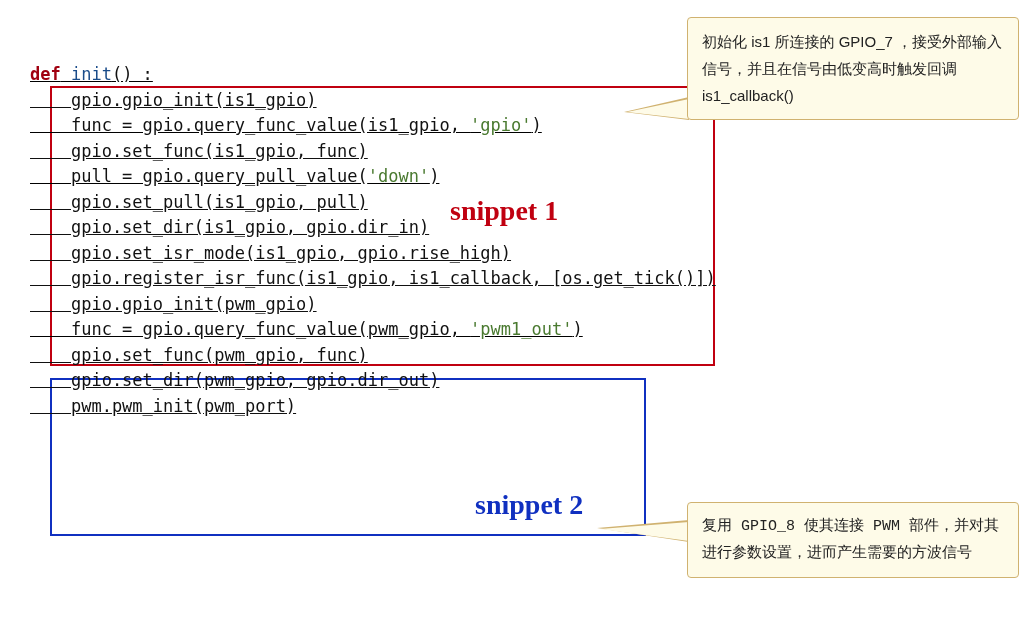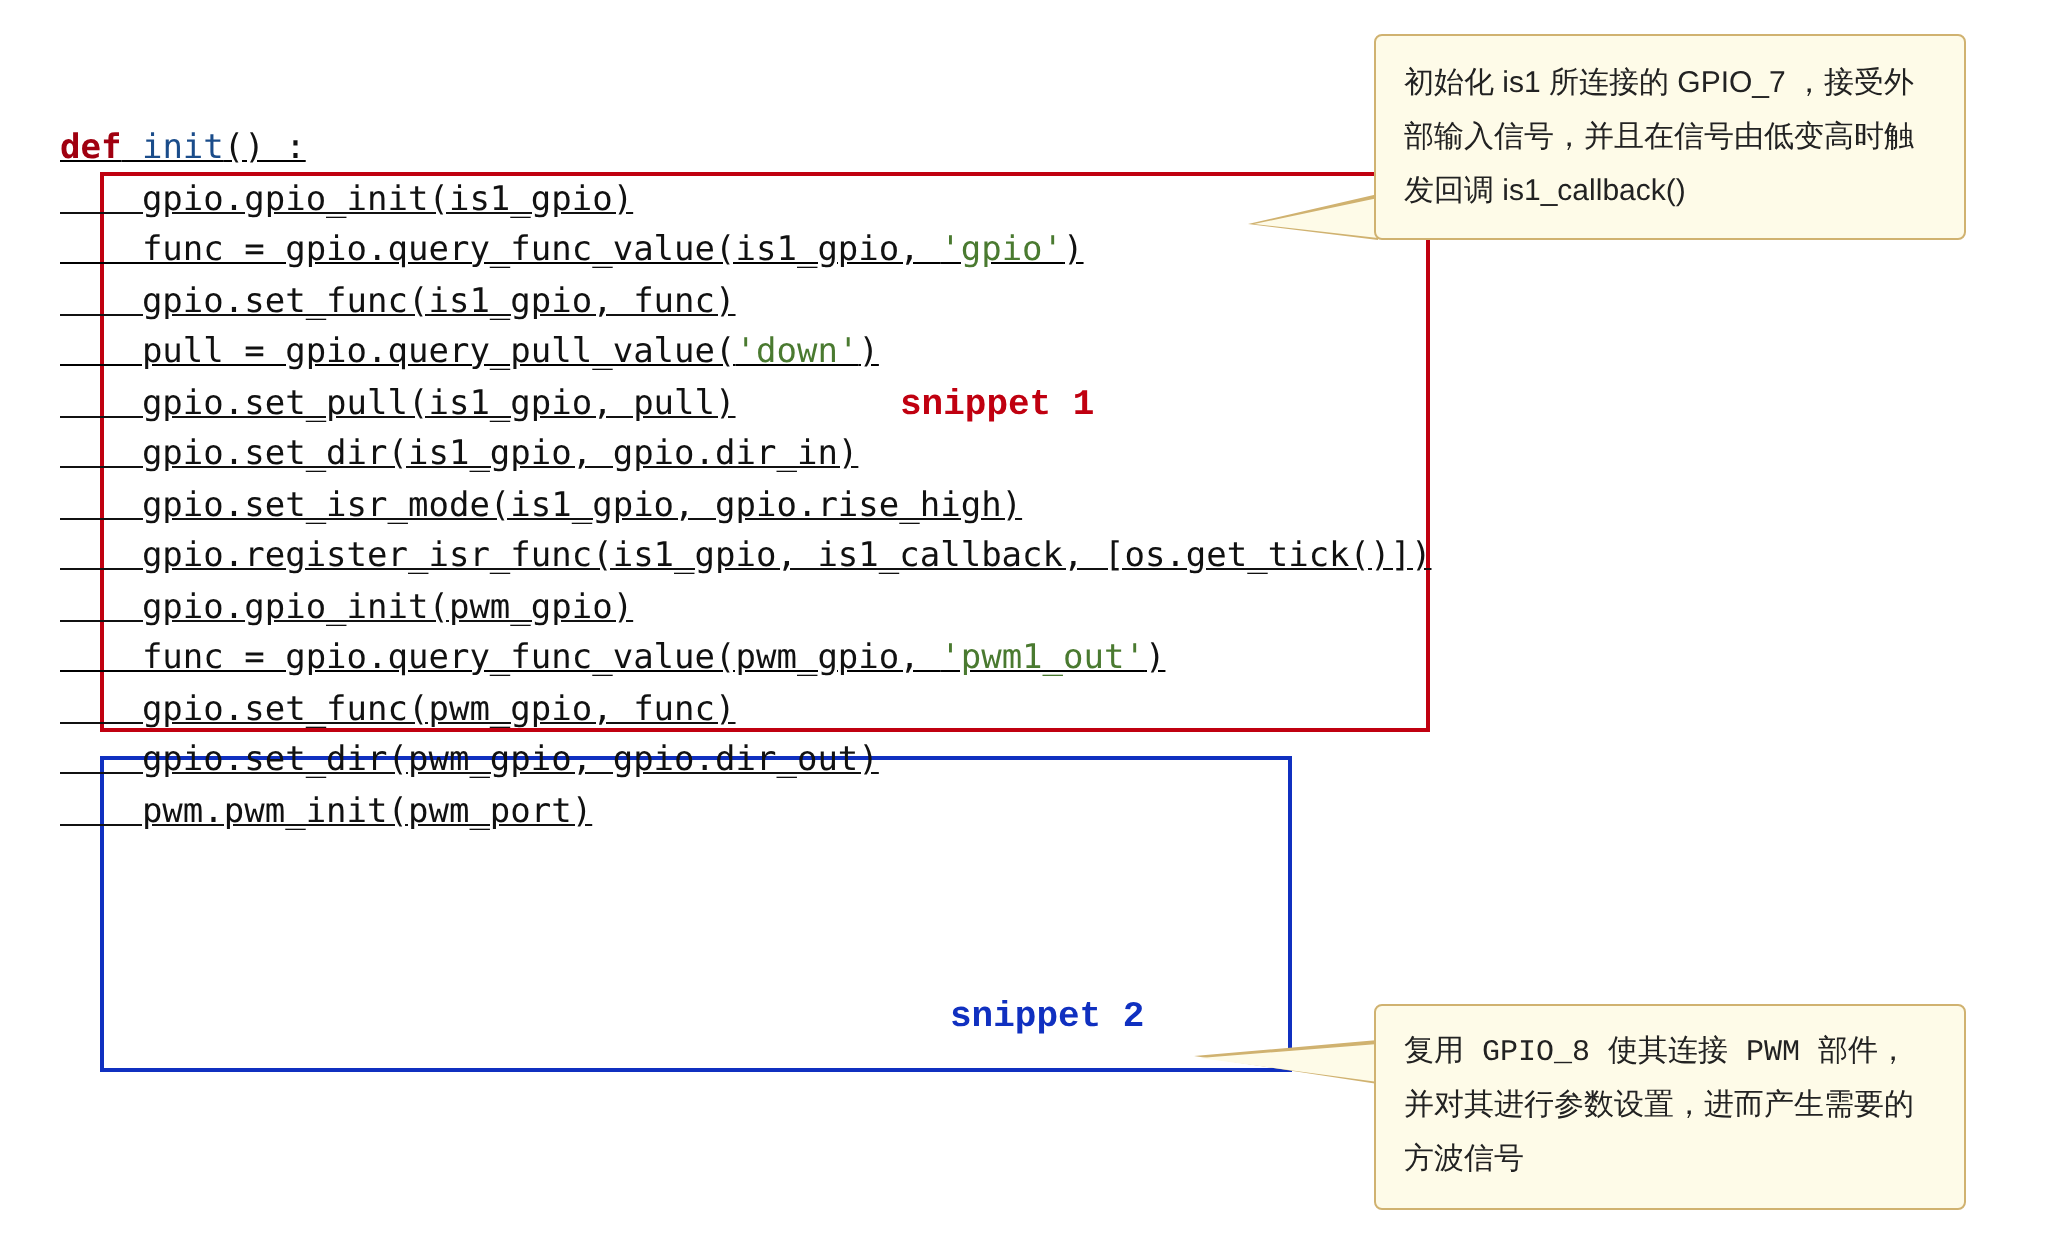--- a/index.html
+++ b/index.html
@@ -40,30 +40,30 @@
   }
   .box-blue {
     border-color: #1030c0;
     left: 50px;
     top: 378px;
     width: 596px;
     height: 158px;
   }
   .snippet-label {
     position: absolute;
-    font-family: Liberation Mono, monospace;
-    font-size: 18px;
+    font-family: Liberation Serif, serif;
+    font-size: 28px;
     font-weight: bold;
   }
   .snippet1 { color: #c00010; left: 450px; top: 190px; }
-  .snippet2 { color: #1030c0; left: 475px; top: 496px; }
+  .snippet2 { color: #1030c0; left: 475px; top: 484px; }
 
   .callout {
     position: absolute;
-    width: 296px;
+    width: 332px;
     border: 1.5px solid #d0b270;
     background: #fefbe8;
     border-radius: 4px;
     font-family: "Microsoft YaHei", "SimSun", sans-serif;
     font-size: 15px;
     line-height: 1.8;
     color: #222;
     padding: 10px 14px;
     box-sizing: border-box;
   }

